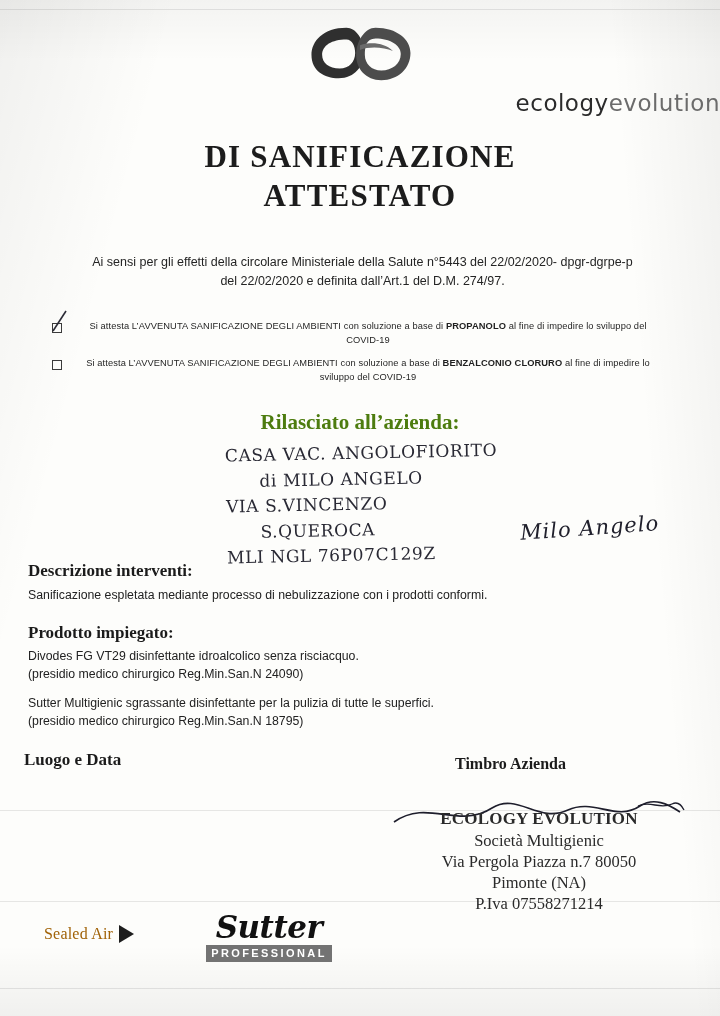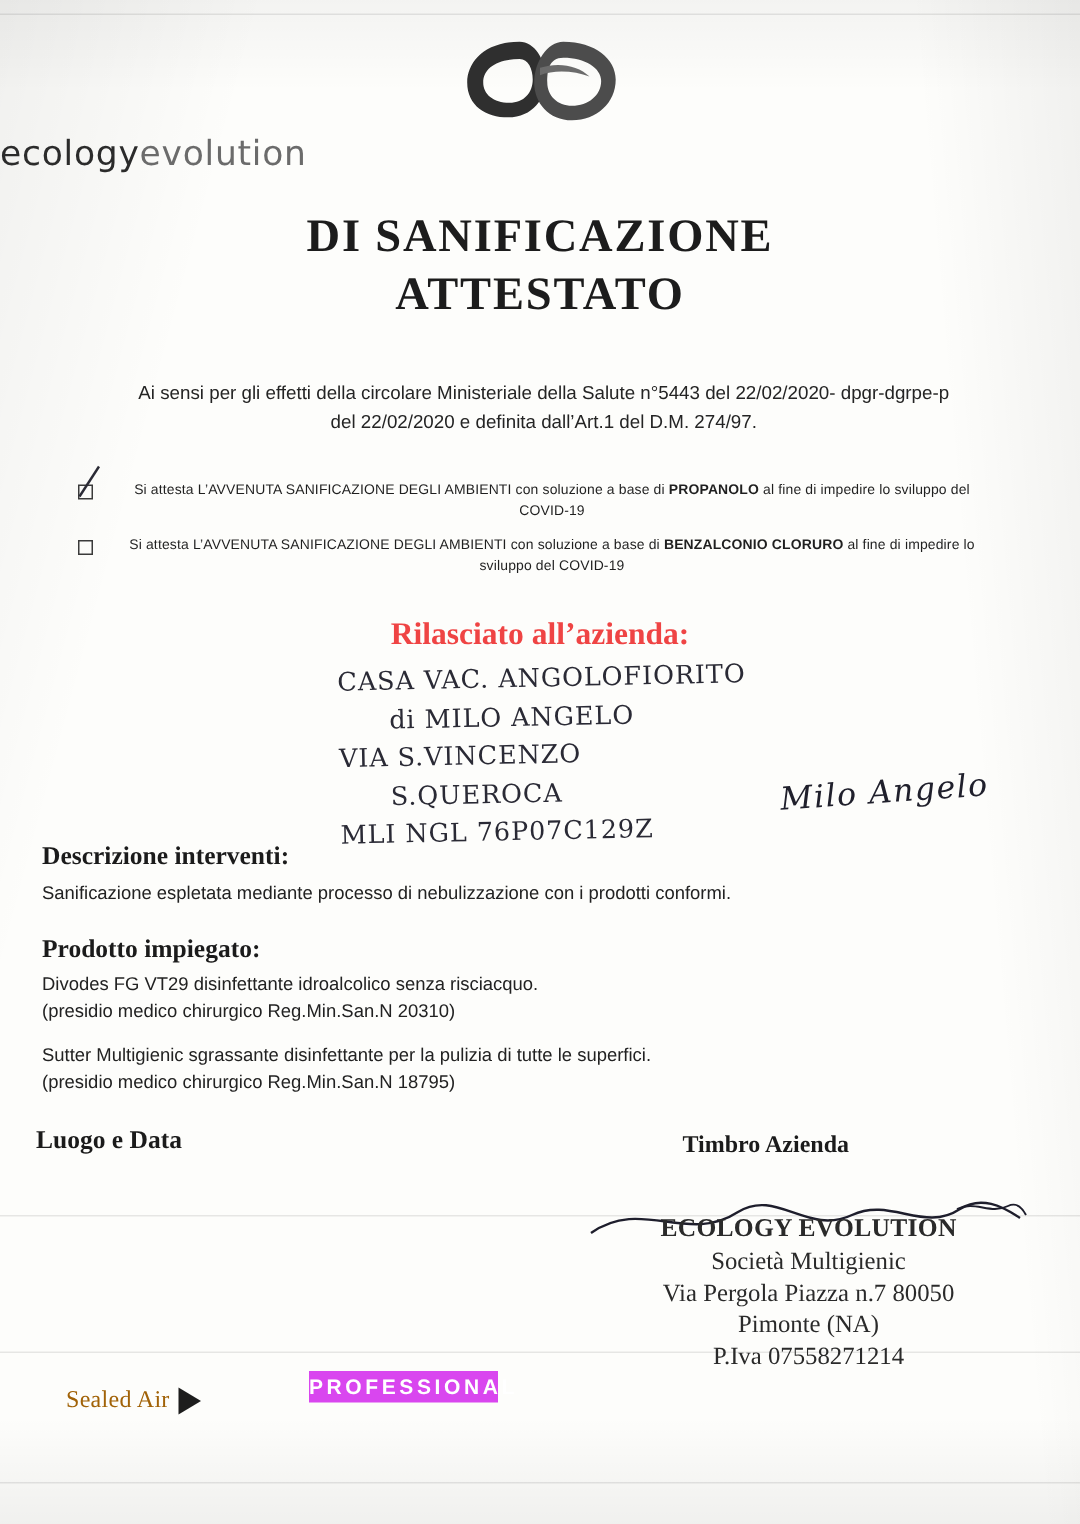--- a/index.html
+++ b/index.html
@@ -42,21 +42,21 @@
   .fold-2 { top: 810px; }
   .fold-3 { top: 901px; }
   .fold-4 { top: 988px; }
 
   
   .logo-block {
     position: absolute;
     top: 20px;
     left: 0;
     width: 720px;
-    text-align: left;
+    text-align: right;
   }
   .logo-mark {
     width: 118px;
     height: 66px;
     margin: 0 auto;
     display: block;
   }
   .logo-word {
     margin-top: 4px;
     font-family: "DejaVu Sans", sans-serif;
@@ -133,21 +133,21 @@
   
   .rilasciato-head {
     position: absolute;
     top: 410px;
     left: 0;
     width: 720px;
     text-align: center;
     font-family: "Liberation Serif", serif;
     font-size: 21px;
     font-weight: bold;
-    color: #ef4444;
+    color: #4d7c0f;
   }
   .handwriting {
     position: absolute;
     top: 440px;
     left: 226px;
     width: 330px;
     font-family: "DejaVu Serif", serif;
     font-size: 17px;
     line-height: 1.5;
     color: #2a2a35;
@@ -252,23 +252,23 @@
     font-family: "DejaVu Serif", serif;
     font-style: italic;
     font-weight: bold;
     font-size: 31px;
     color: #111;
     line-height: 1;
     letter-spacing: -0.5px;
   }
   .sutter-sub {
     margin-top: 2px;
-    background: #d946ef;
+    background: #737373;
     color: #fff;
-    font-size: 14px;
+    font-size: 11px;
     font-weight: bold;
     letter-spacing: 2.4px;
     padding: 2px 0 3px;
   }
 </style>
 </head>
 <body>
 
 <div class="page">
   <div class="paper-shade"></div>
@@ -319,21 +319,21 @@
     <div class="hw-indent">S.QUEROCA</div>
     <div>MLI NGL 76P07C129Z</div>
   </div>
   <div class="signature">Milo Angelo</div>
 
   <div class="sec-head desc-head">Descrizione interventi:</div>
   <div class="sec-body desc-body">Sanificazione espletata mediante processo di nebulizzazione con i prodotti conformi.</div>
 
   <div class="sec-head prod-head">Prodotto impiegato:</div>
   <div class="sec-body prod-line1">Divodes FG VT29 disinfettante idroalcolico senza risciacquo.</div>
-  <div class="sec-body prod-line2">(presidio medico chirurgico Reg.Min.San.N 20310)</div>
+  <div class="sec-body prod-line2">(presidio medico chirurgico Reg.Min.San.N 24090)</div>
   <div class="sec-body prod-line3">Sutter Multigienic sgrassante disinfettante per la pulizia di tutte le superfici.</div>
   <div class="sec-body prod-line4">(presidio medico chirurgico Reg.Min.San.N 18795)</div>
 
   <div class="sec-head luogo-head">Luogo e Data</div>
   <div class="sec-head timbro-head">Timbro Azienda</div>
 
   <svg class="stamp-signature" viewBox="0 0 300 52">
     <path d="M6 34 C40 10 70 42 104 20 C130 4 150 36 180 22 C206 10 228 34 252 18 C266 9 280 16 292 24" stroke="#1e1e2c" stroke-width="1.6" fill="none"></path>
     <path d="M250 18 C262 12 272 22 284 16 C290 13 294 18 296 22" stroke="#1e1e2c" stroke-width="1.3" fill="none"></path>
   </svg>
@@ -343,15 +343,16 @@
     <div>Via Pergola Piazza n.7 80050</div>
     <div>Pimonte (NA)</div>
     <div>P.Iva 07558271214</div>
   </div>
 
   <div class="footer-sealedair">
     <span class="sa-text">Sealed Air</span>
     <span class="sa-arrow"></span>
   </div>
   <div class="footer-sutter">
+    <div class="sutter-word">Sutter</div>
     <div class="sutter-sub">PROFESSIONAL</div>
   </div>
 </div>
 
 </body></html>

